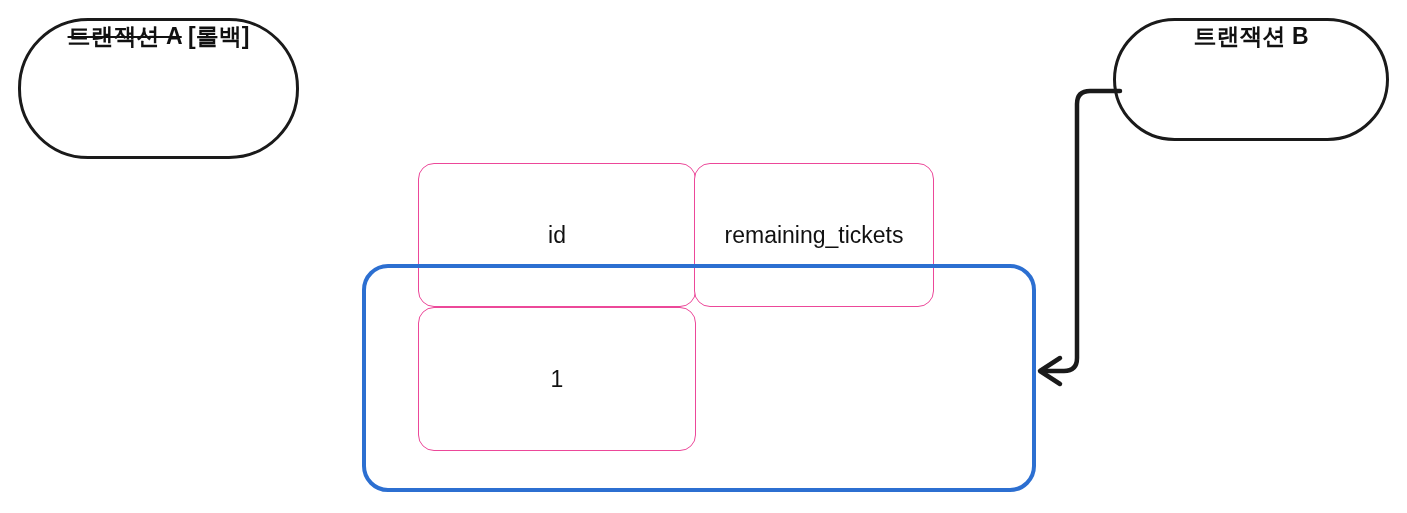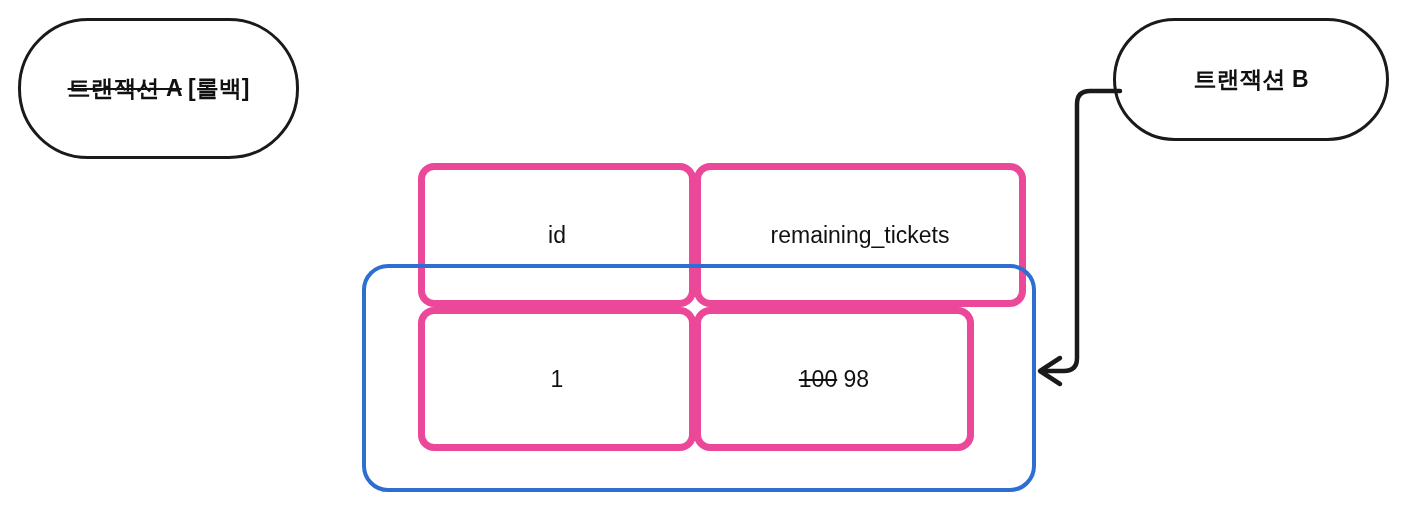--- a/index.html
+++ b/index.html
@@ -19,21 +19,20 @@
   }
 
   
   .txn-box {
     position: absolute;
     box-sizing: border-box;
     border: 3px solid #1a1a1a;
     border-radius: 70px;
     background: #ffffff;
     display: flex;
-    align-items: center;
     justify-content: center;
   }
   .txn-label {
     font-size: 23px;
     font-weight: 700;
     color: #111111;
     letter-spacing: 0px;
     white-space: nowrap;
   }
   .txn-label .struck {
@@ -42,41 +41,41 @@
     text-decoration-color: #111111;
   }
 
   #txn-a { left: 18px;   top: 18px;  width: 281px; height: 141px; }
   #txn-b { left: 1113px; top: 18px;  width: 276px; height: 123px; }
 
   
   .cell {
     position: absolute;
     box-sizing: border-box;
-    border: 7px solid #ec4899;
+    border: 1px solid #ec4899;
     border-radius: 16px;
     background: #ffffff;
     display: flex;
     align-items: center;
     justify-content: center;
   }
   .cell-text {
     font-size: 23px;
     color: #111111;
     white-space: nowrap;
     font-weight: 400;
   }
   .cell-text .struck {
     text-decoration: line-through;
     text-decoration-thickness: 2px;
     text-decoration-color: #111111;
   }
 
   #cell-h-id      { left: 418px; top: 163px; width: 278px; height: 144px; }
-  #cell-h-tickets { left: 694px; top: 163px; width: 332px; height: 144px; }
+  #cell-h-tickets { left: 694px; top: 163px; width: 240px; height: 144px; }
   #cell-d-id      { left: 418px; top: 307px; width: 278px; height: 144px; }
   #cell-d-tickets { left: 694px; top: 307px; width: 280px; height: 144px; }
 
   
   #row-highlight {
     position: absolute;
     left: 362px;
     top: 264px;
     width: 674px;
     height: 228px;
@@ -113,23 +112,20 @@
   <div class="cell" id="cell-h-id">
     <span class="cell-text">id</span>
   </div>
   <div class="cell" id="cell-h-tickets">
     <span class="cell-text">remaining_tickets</span>
   </div>
 
   <div class="cell" id="cell-d-id">
     <span class="cell-text">1</span>
   </div>
-  <div class="cell" id="cell-d-tickets">
-    <span class="cell-text"><span class="struck">100</span><span> 98</span></span>
-  </div>
 
   <div id="row-highlight"></div>
 
   <svg id="arrow-b-to-row" viewBox="0 0 110 330" xmlns="http://www.w3.org/2000/svg" fill="none">
     <path d="M 100 21 L 70 21 Q 57 21 57 34 L 57 288 Q 57 301 44 301 L 24 301" stroke="#1A1A1A" stroke-width="4.5" stroke-linecap="round" stroke-linejoin="round" fill="none"></path>
     <path d="M 40 288 L 20 301 L 40 314" stroke="#1A1A1A" stroke-width="4.5" stroke-linecap="round" stroke-linejoin="round" fill="none"></path>
   </svg>
 
 </div>
 

